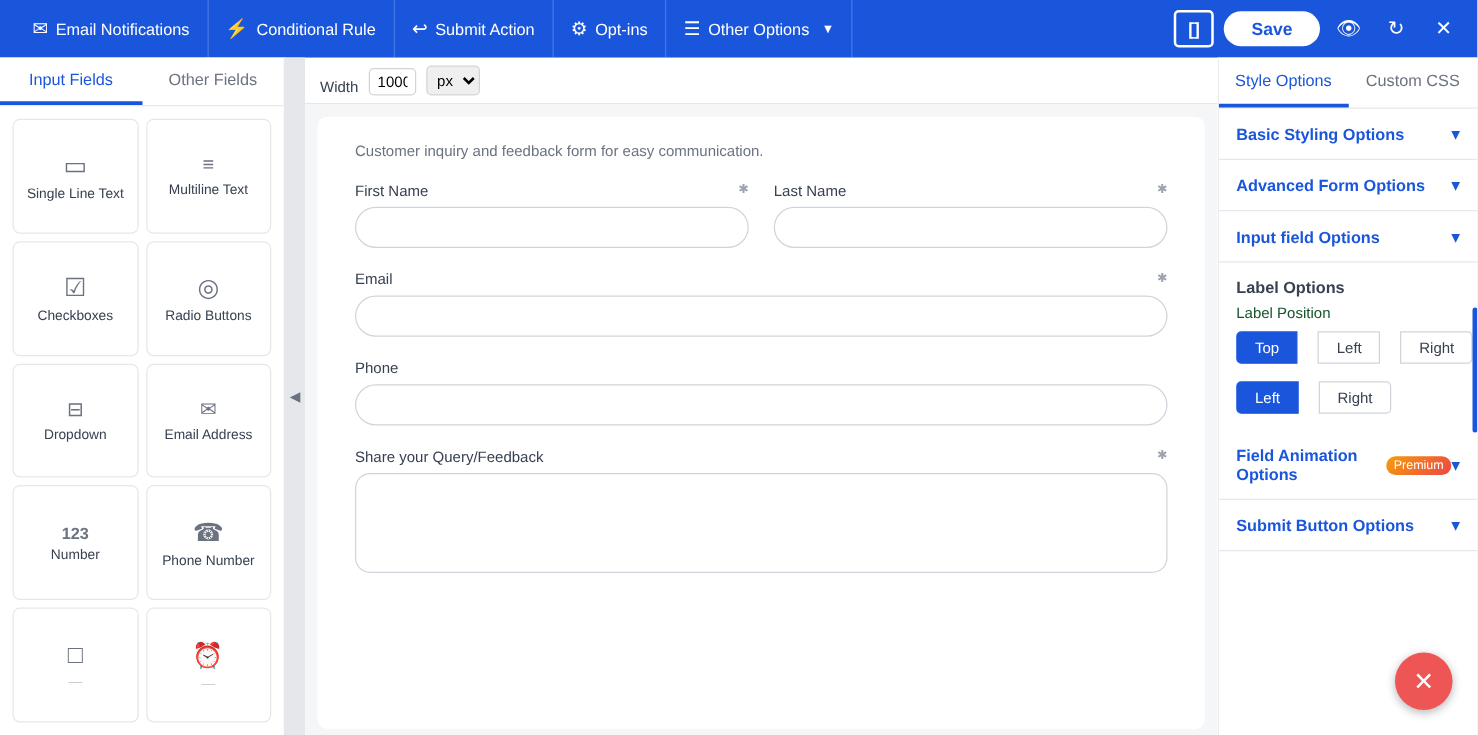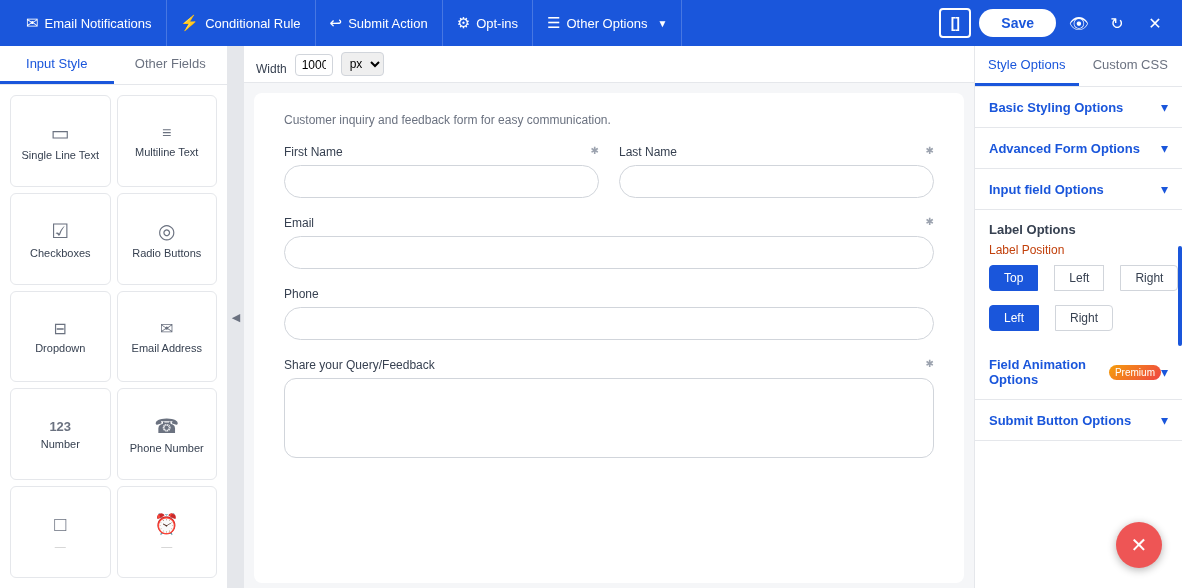--- a/index.html
+++ b/index.html
@@ -129,21 +129,21 @@
       display: flex; justify-content: space-between; align-items: center;
       padding: 12px 14px; cursor: pointer;
     }
     .options-header-title { font-size: 13px; color: #1a56db; font-weight: 600; }
     .options-header-icon { color: #1a56db; font-size: 14px; }
 
     .label-options-title {
       font-size: 13px; font-weight: 600; color: #374151; padding: 12px 14px 6px;
     }
     .label-section-inner { padding: 0 14px 14px; }
-    .sub-label { font-size: 12px; color: #c2410c; margin-bottom: 8px; }
+    .sub-label { font-size: 12px; color: #14532d; margin-bottom: 8px; }
     .button-group { display: flex; gap: 16px; }
     .btn-option {
       border: 1px solid #d1d5db; background: #fff; padding: 5px 14px;
       font-size: 12px; cursor: pointer; color: #374151;
     }
     .btn-option:first-child { border-radius: 4px 0 0 4px; }
     .btn-option:last-child { border-radius: 0 4px 4px 0; }
     .btn-option.active { background: #1a56db; color: #fff; border-color: #1a56db; }
 
     .premium-badge {
@@ -199,21 +199,21 @@
     <button class="icon-btn" title="Preview">👁</button>
     <button class="icon-btn" title="Refresh">↻</button>
     <button class="icon-btn" title="Close">✕</button>
   </div>
 </nav>
 
 <div class="main-layout">
 
   <div class="left-panel">
     <div class="tabs-header">
-      <div class="tab-btn active">Input Style</div>
+      <div class="tab-btn active">Input Fields</div>
       <div class="tab-btn">Other Fields</div>
     </div>
     <div class="fields-grid">
       <div class="field-item">
         <span class="field-icon">▭</span>
         <span>Single Line Text</span>
       </div>
       <div class="field-item">
         <span class="field-icon" style="font-size:16px;">≡</span>
         <span>Multiline Text</span>

